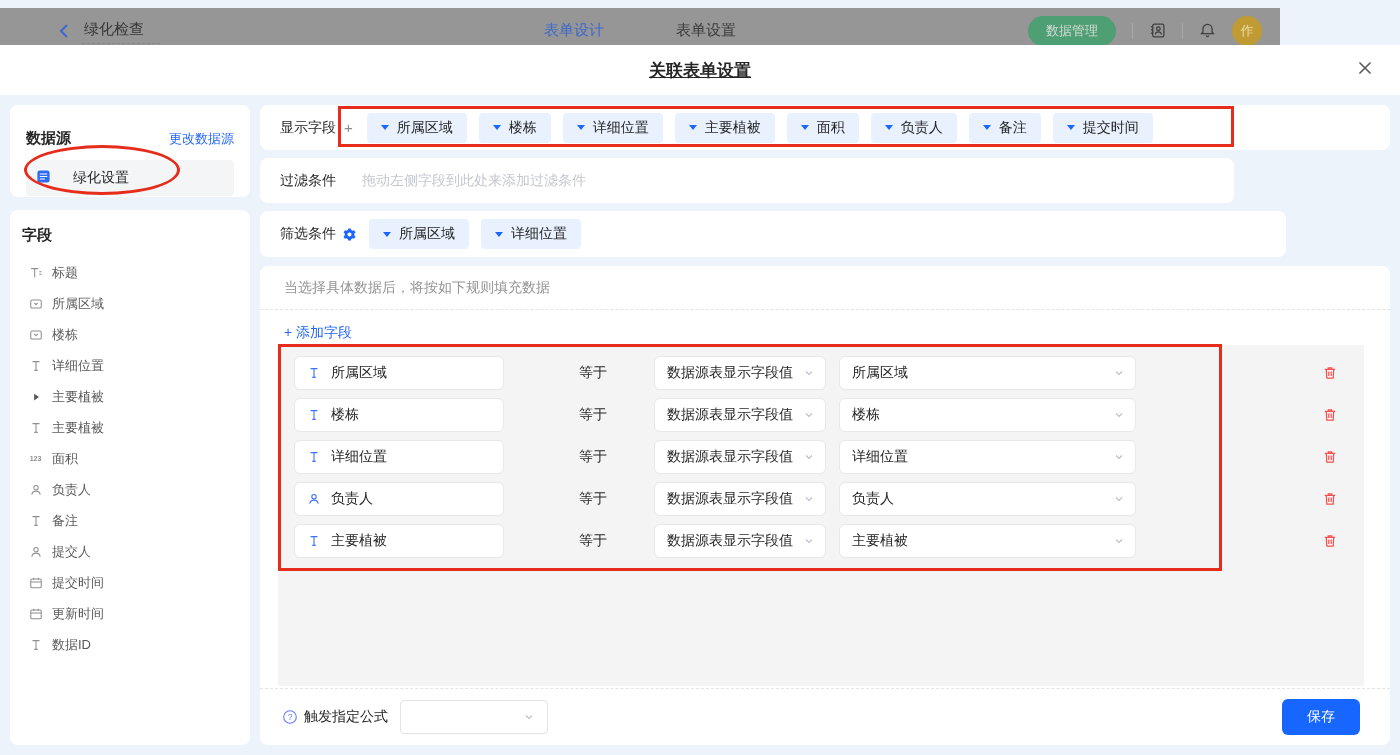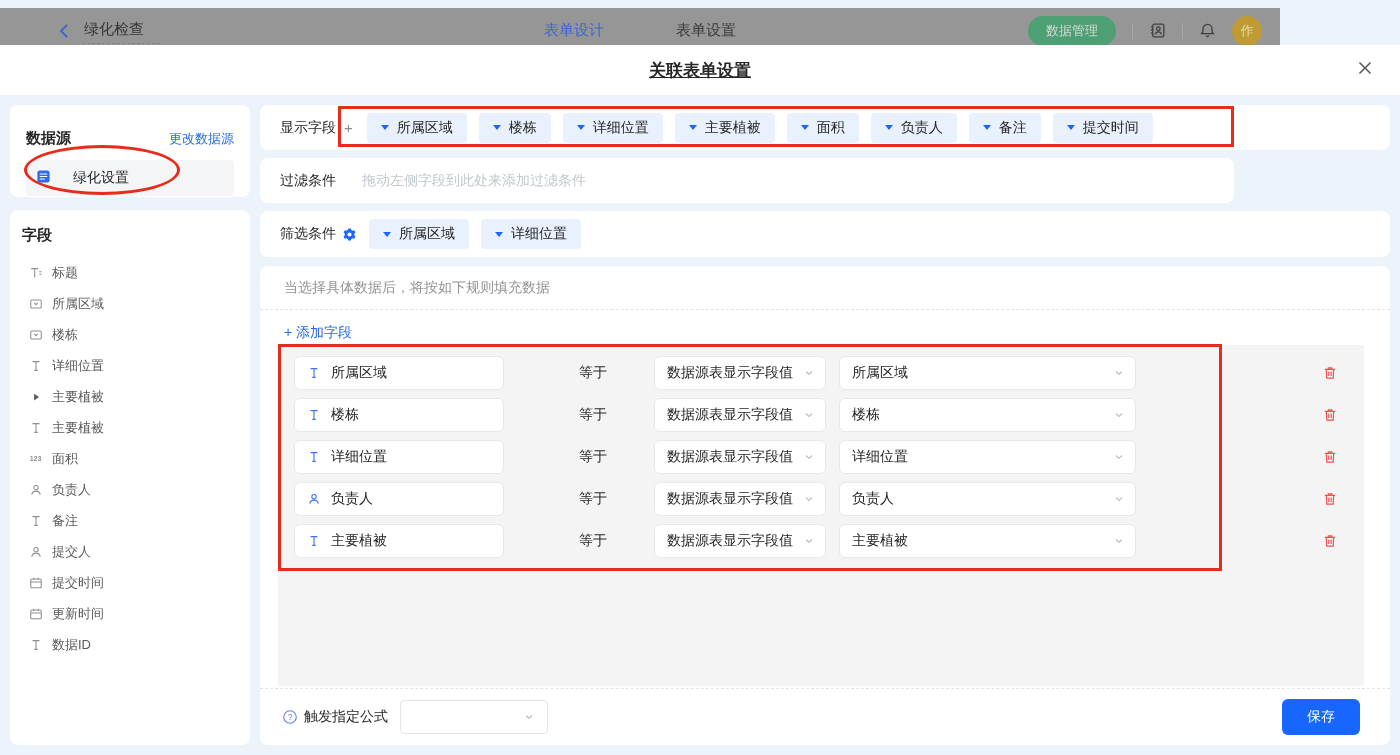--- a/index.html
+++ b/index.html
@@ -45,21 +45,21 @@
   .sb-card2 { left:10px; top:115px; width:240px; height:535px; padding:16px 12px; }
   .fields-title { font-size:15px; font-weight:700; color:#262626; margin-bottom:12px; }
   .f-item { height:31px; display:flex; align-items:center; gap:9px; font-size:13px; color:#595959;
             padding-left:6px; cursor:grab; }
   .f-item .ic { color:#8f8f8f; display:flex; width:15px; justify-content:center; }
   .num-ic { font-size:7px; color:#8f8f8f; letter-spacing:0; font-weight:700; }
 
   
   .cardA { left:260px; top:10px; width:1130px; height:45px; }
   .cardB { left:260px; top:63px; width:974px; height:45px; }
-  .cardC { left:260px; top:116px; width:1130px; height:46px; }
+  .cardC { left:260px; top:116px; width:1026px; height:46px; }
   .cardD { left:260px; top:171px; width:1130px; height:479px; }
   .rowline { display:flex; align-items:center; height:100%; padding:0 20px; }
   .row-label { font-size:14px; color:#262626; white-space:nowrap; }
   .plus { color:#8c8c8c; font-size:15px; margin:0 14px 0 8px; cursor:pointer; }
   .tags { display:flex; gap:12px; align-items:center; }
   .tag { background:#e8f1fd; border-radius:4px; height:30px; display:flex; align-items:center; gap:8px;
          padding:0 14px; font-size:14px; color:#262626; cursor:pointer; white-space:nowrap; }
   .caret { width:0; height:0; border-left:4px solid transparent; border-right:4px solid transparent;
            border-top:5px solid #1a66ff; }
   .red-rectA { position:absolute; left:78px; top:1px; width:896px; height:41px;

